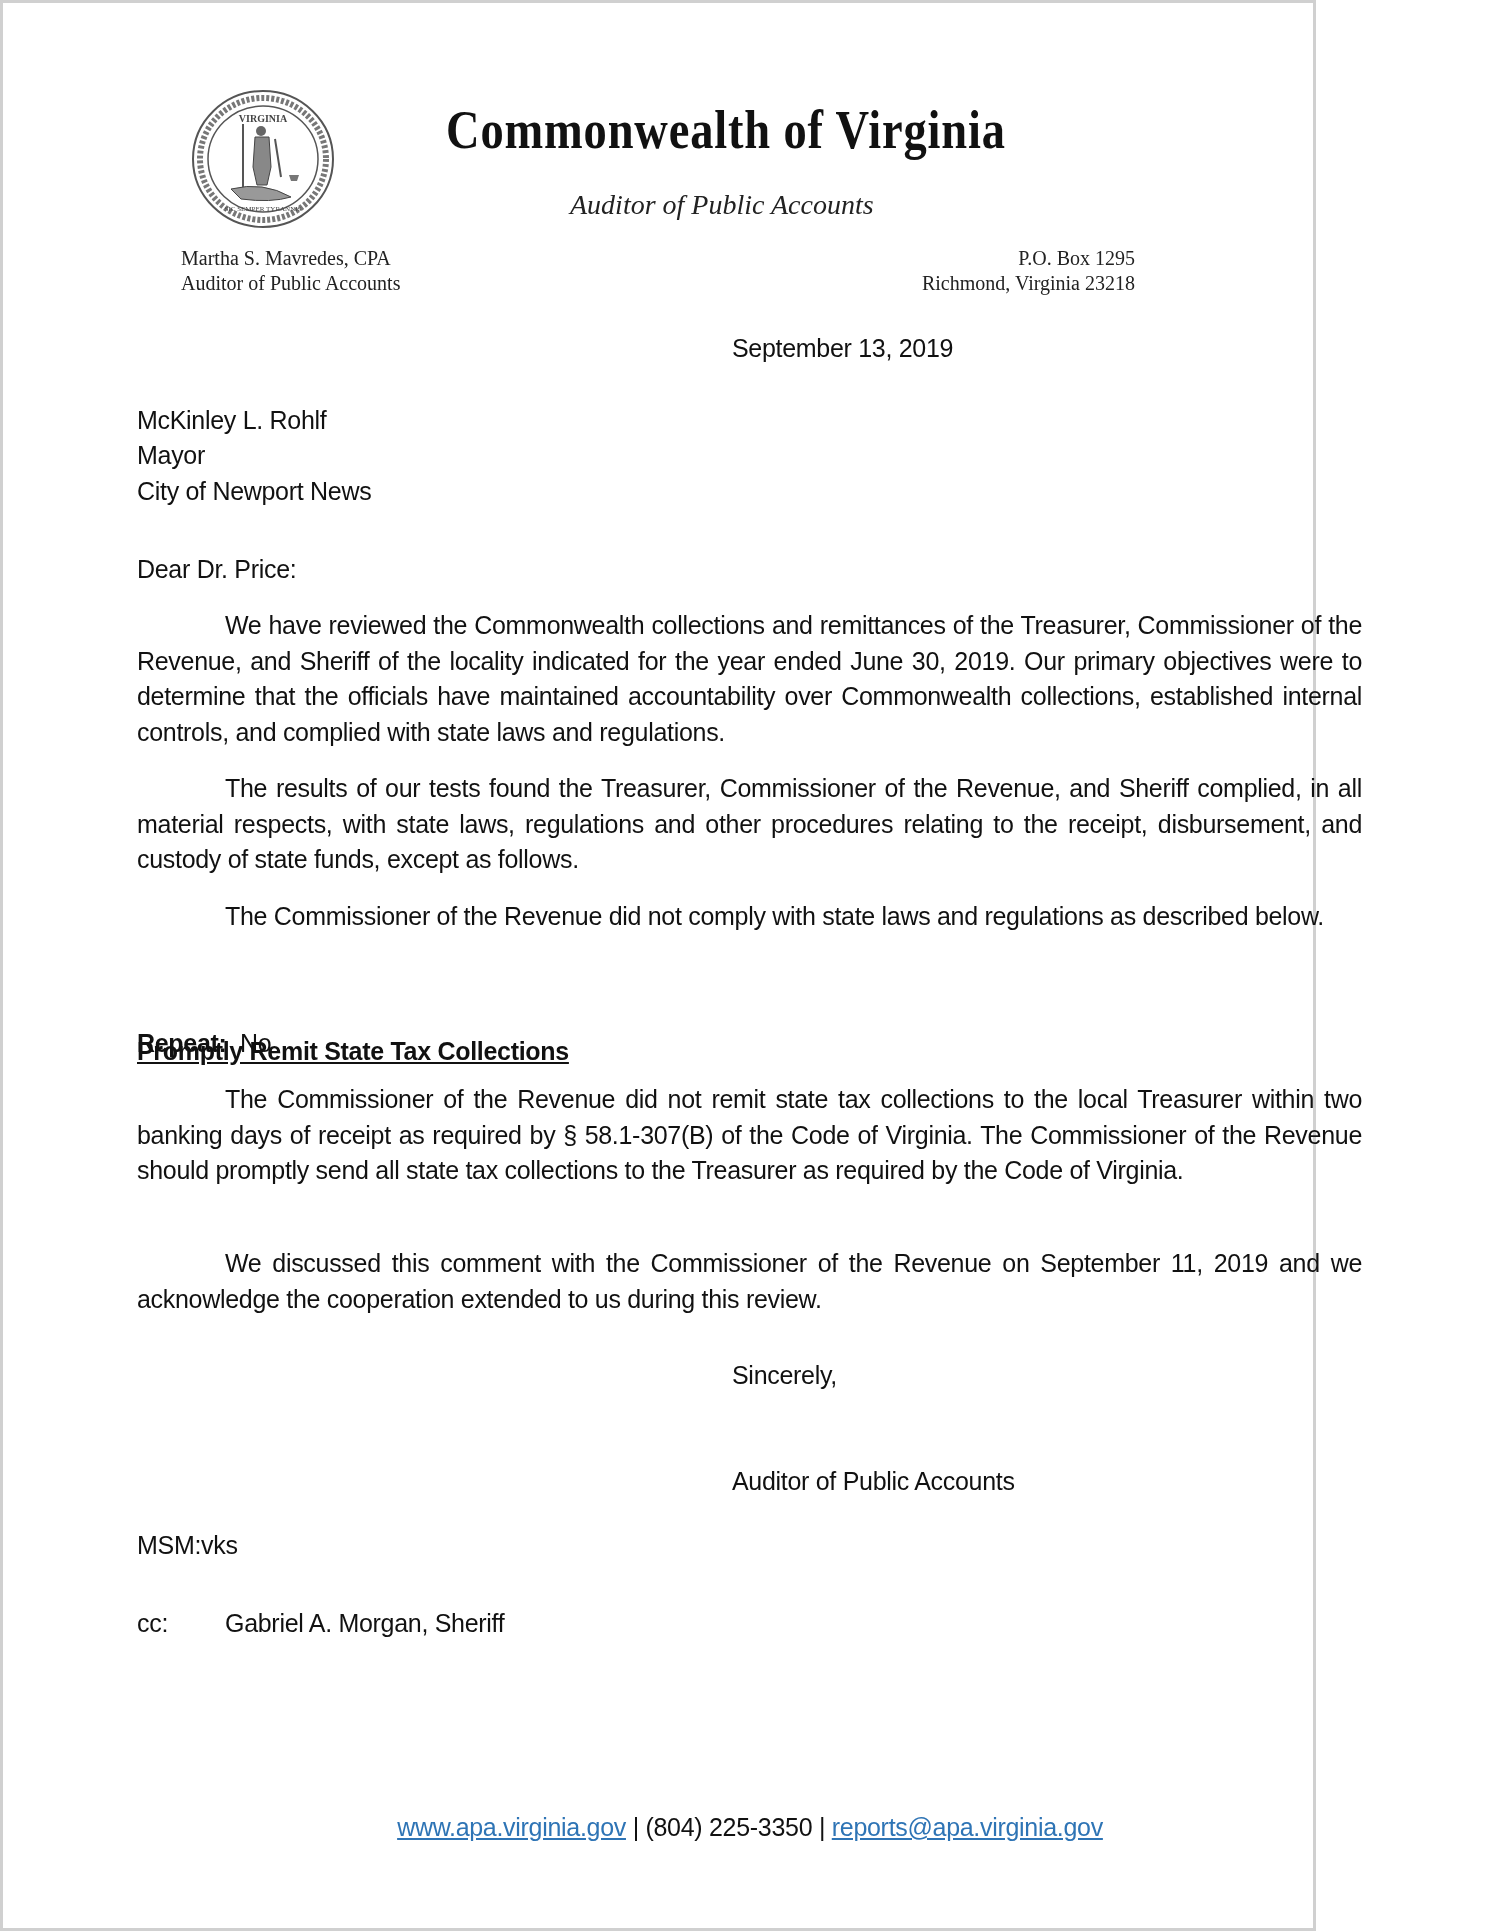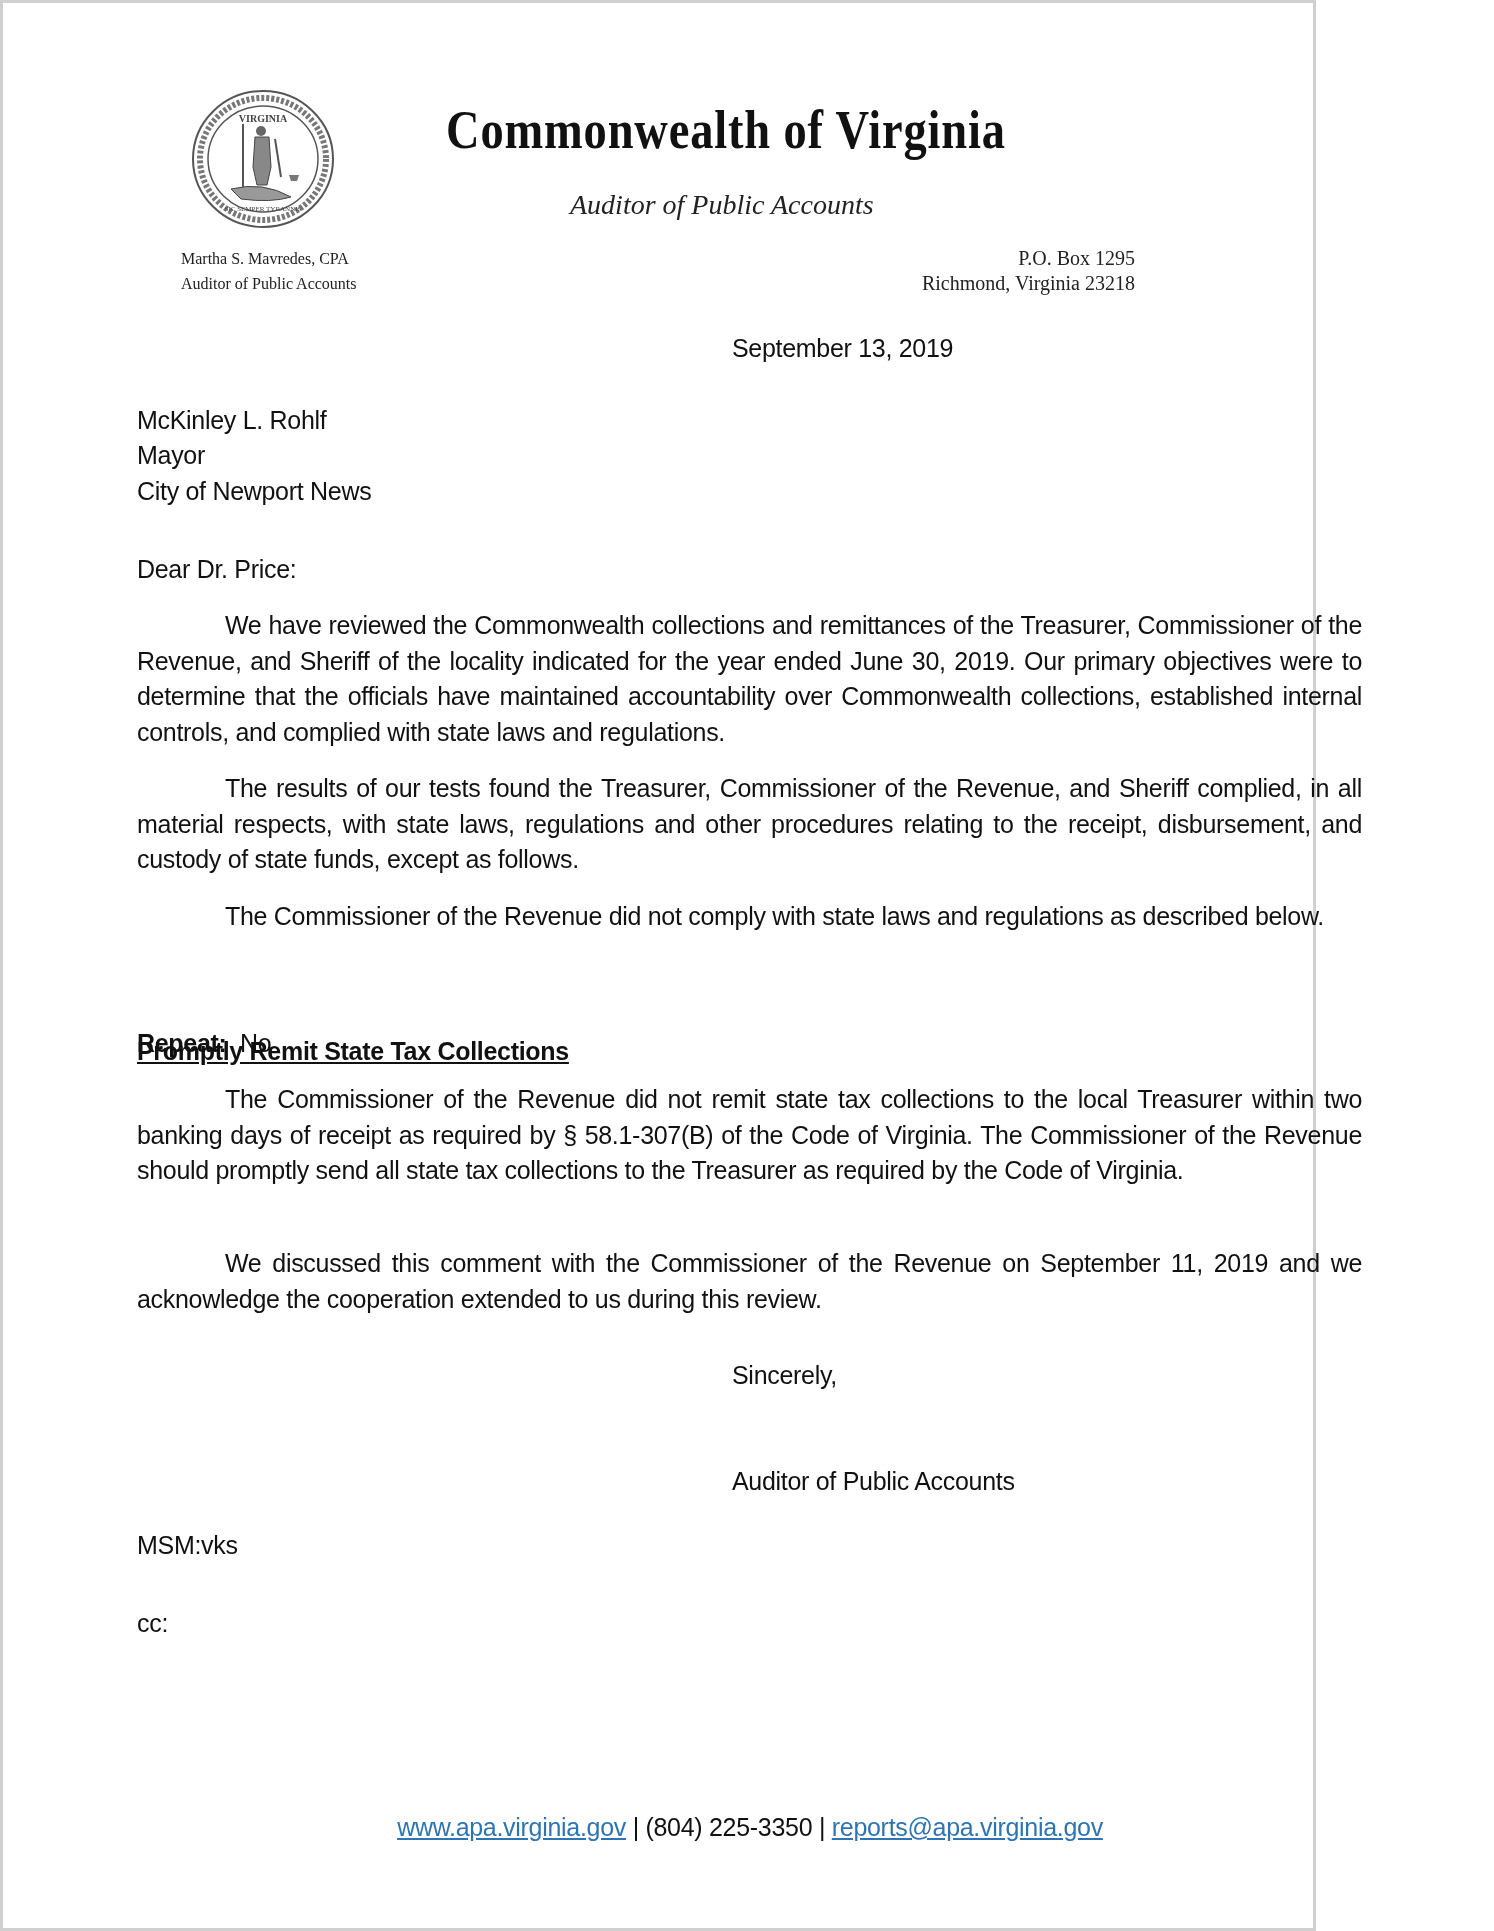--- a/index.html
+++ b/index.html
@@ -14,21 +14,21 @@
   .abs { position: absolute; white-space: nowrap; }
   .serif { font-family: "Liberation Serif", "DejaVu Serif", serif; }
 
   
   .seal { position: absolute; left: 188px; top: 86px; width: 144px; height: 140px; }
   .title {
     left: 443px; top: 96px; font-size: 54px; font-weight: bold; letter-spacing: 1px;
     transform: scaleX(0.86); transform-origin: left center; color: #111;
   }
   .subtitle { left: 567px; top: 186px; font-size: 28px; font-style: italic; color: #222; }
-  .lh-left { left: 178px; top: 243px; font-size: 16px; line-height: 25px; color: #222; }
+  .lh-left { left: 178px; top: 243px; font-size: 20px; line-height: 25px; color: #222; }
   .lh-right { right: 178px; top: 243px; font-size: 20px; line-height: 25px; color: #222; text-align: right; }
 
   
   .body-font {
     font-family: "Liberation Sans", "DejaVu Sans", sans-serif;
     font-size: 25px; color: #111; letter-spacing: -0.3px;
   }
   .line { position: absolute; white-space: nowrap; line-height: 35.5px; }
   .para { position: absolute; left: 134px; width: 1225px; line-height: 35.5px; text-align: justify; }
   .para .indent { display: inline-block; width: 88px; }
@@ -91,20 +91,21 @@
     <div class="para" style="top:1079px;"><span class="indent"></span><span>The Commissioner of the Revenue did not remit state tax collections to the local Treasurer within two banking days of receipt as required by § 58.1-307(B) of the Code of Virginia. The Commissioner of the Revenue should promptly send all state tax collections to the Treasurer as required by the Code of Virginia.</span></div>
     <div class="para" style="top:1243px;"><span class="indent"></span><span>We discussed this comment with the Commissioner of the Revenue on September 11, 2019 and we acknowledge the cooperation extended to us during this review.</span></div>
 
     <div class="line" style="left:729px; top:1355px;">Sincerely,</div>
     <div class="line" style="left:729px; top:1461px;">Auditor of Public Accounts</div>
 
     <div class="line" style="left:134px; top:1525px;">MSM:vks</div>
 
     <div class="line cc-label" style="top:1603px;">cc:</div>
     <div class="cc-list" style="top:1603px;">
+      <div>Gabriel A. Morgan, Sheriff</div>
     </div>
 
     <div class="footer">
       <a>www.apa.virginia.gov</a>
       <span>|</span>
       <span>(804) 225-3350</span>
       <span>|</span>
       <a>reports@apa.virginia.gov</a>
     </div>
   </div>

